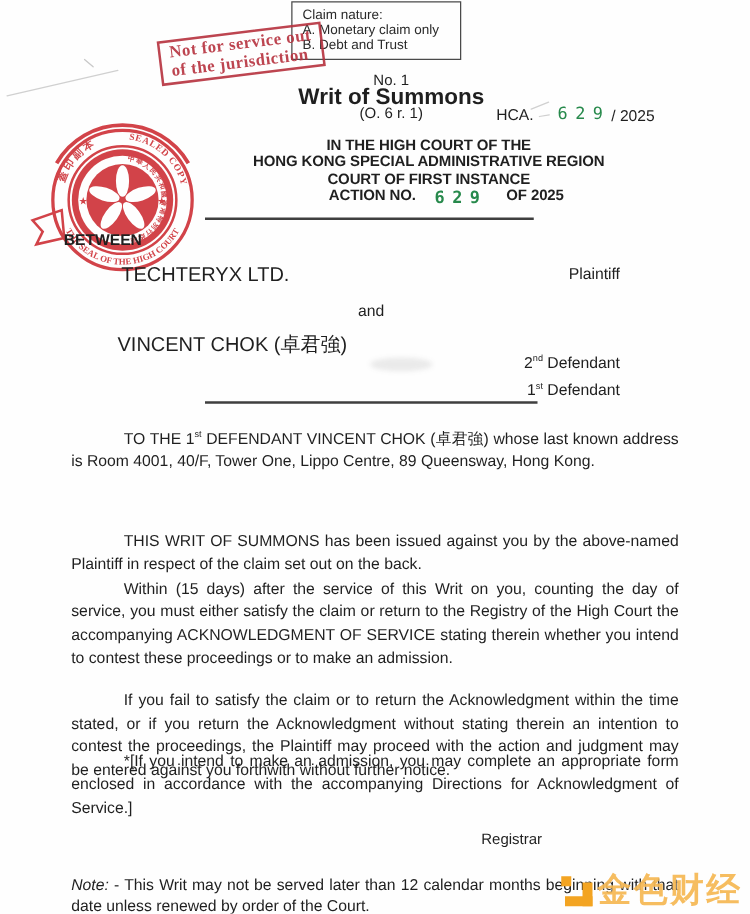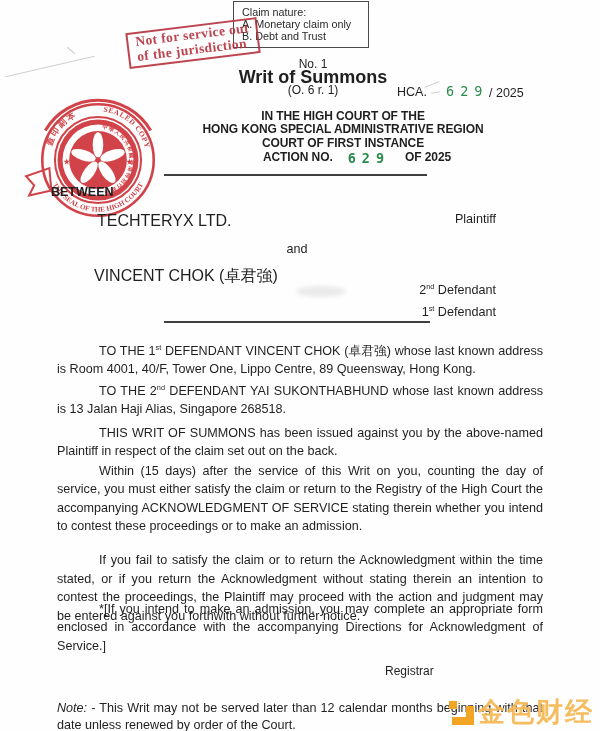--- a/index.html
+++ b/index.html
@@ -178,21 +178,20 @@
 
   <div class="abs party-name p-d1-name">VINCENT CHOK (卓君強)</div>
   <div class="abs party-role p-d1-role"><span>1</span><sup>st</sup><span> Defendant</span></div>
 
   <div class="abs party-role p-d2-role"><span>2</span><sup>nd</sup><span> Defendant</span></div>
 
   <div class="abs rule rule2"></div>
 
   <p class="abs para indent p1"><span>TO THE 1</span><sup>st</sup><span> DEFENDANT VINCENT CHOK (卓君強) whose last known address is Room 4001, 40/F, Tower One, Lippo Centre, 89 Queensway, Hong Kong.</span></p>
 
-  <p class="abs para indent p2"><span>TO THE 2</span><sup>nd</sup><span> DEFENDANT YAI SUKONTHABHUND whose last known address is 13 Jalan Haji Alias, Singapore 268518.</span></p>
 
   <p class="abs para indent p3">THIS WRIT OF SUMMONS has been issued against you by the above-named Plaintiff in respect of the claim set out on the back.</p>
 
   <p class="abs para indent p4">Within (15 days) after the service of this Writ on you, counting the day of service, you must either satisfy the claim or return to the Registry of the High Court the accompanying ACKNOWLEDGMENT OF SERVICE stating therein whether you intend to contest these proceedings or to make an admission.</p>
 
   <p class="abs para indent p5">If you fail to satisfy the claim or to return the Acknowledgment within the time stated, or if you return the Acknowledgment without stating therein an intention to contest the proceedings, the Plaintiff may proceed with the action and judgment may be entered against you forthwith without further notice.</p>
 
   <p class="abs para indent p6">*[If you intend to make an admission, you may complete an appropriate form enclosed in accordance with the accompanying Directions for Acknowledgment of Service.]</p>
 
 

